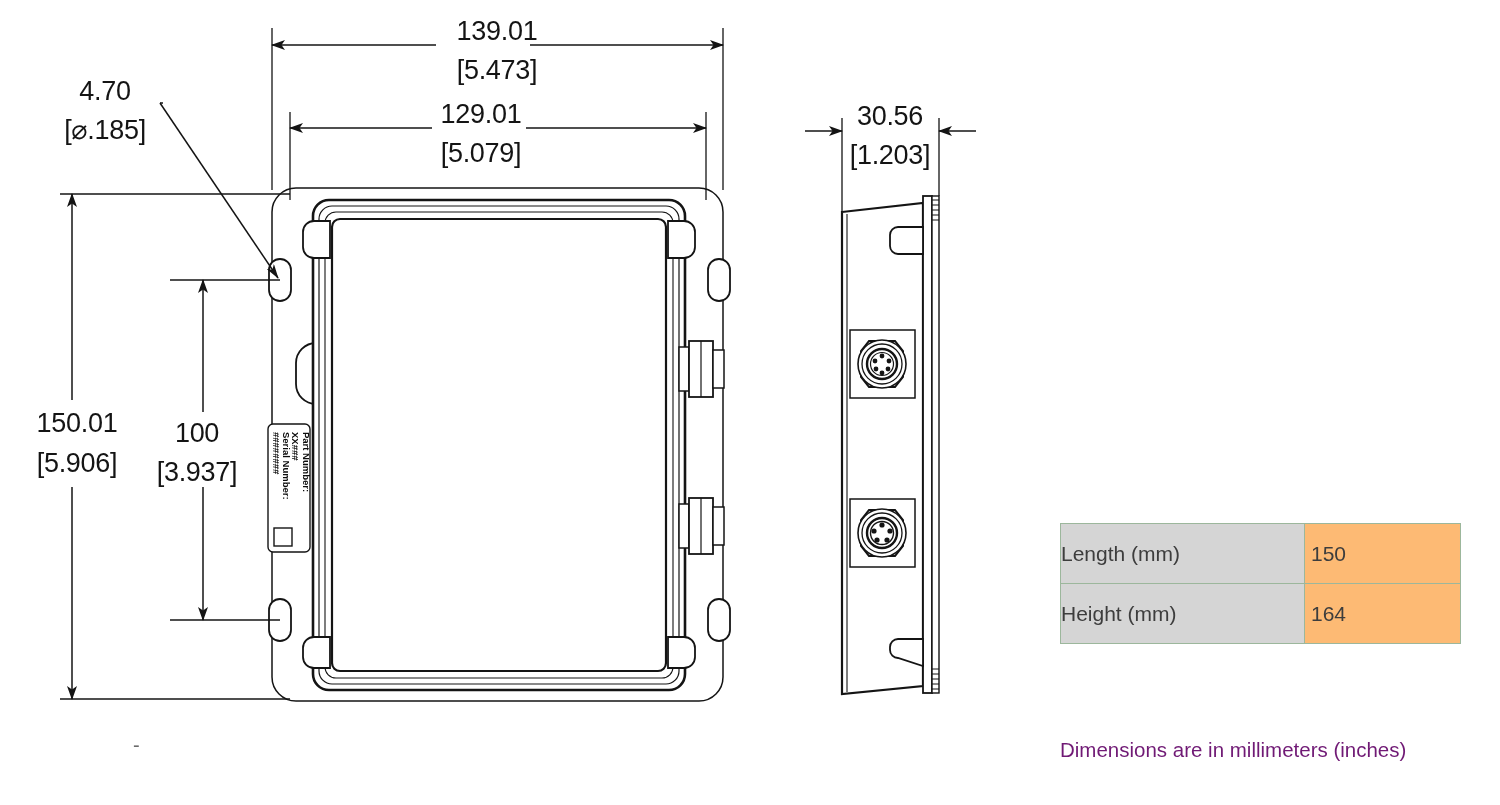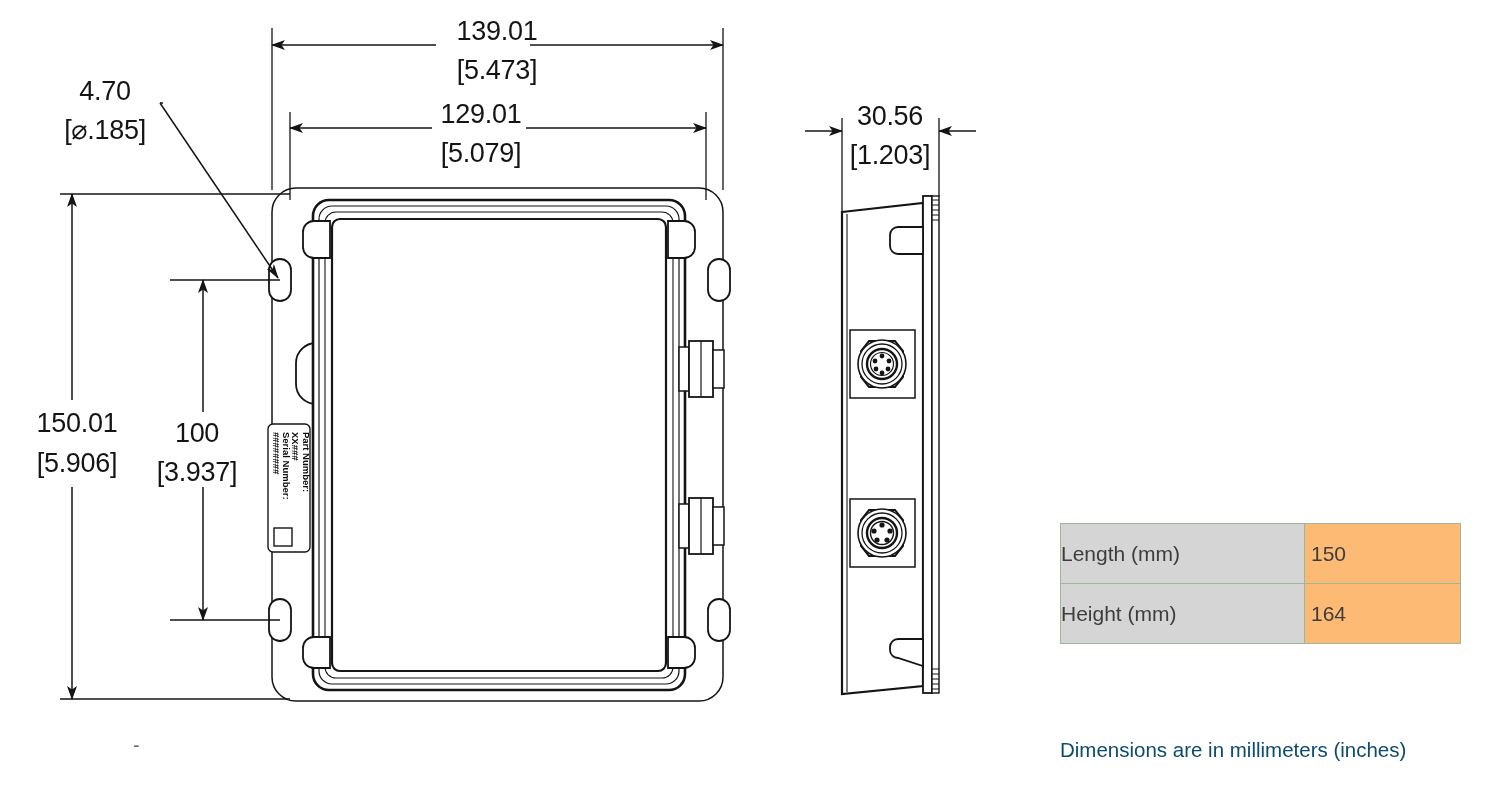--- a/index.html
+++ b/index.html
@@ -62,21 +62,21 @@
   table.spec-table td.value-cell {
     background: #fdba74;
     width: 149px;
     padding-left: 6px;
   }
   #table-footnote {
     position: absolute;
     left: 1060px;
     top: 738px;
     font-size: 20.5px;
-    color: #0c4a6e;
+    color: #701a75;
     font-family: "Liberation Sans", sans-serif;
     white-space: nowrap;
   }
   
   .label-line {
     font-family: "Liberation Sans", sans-serif;
     font-size: 9.5px;
     fill: #0d0d0d;
     font-weight: 700;
   }

